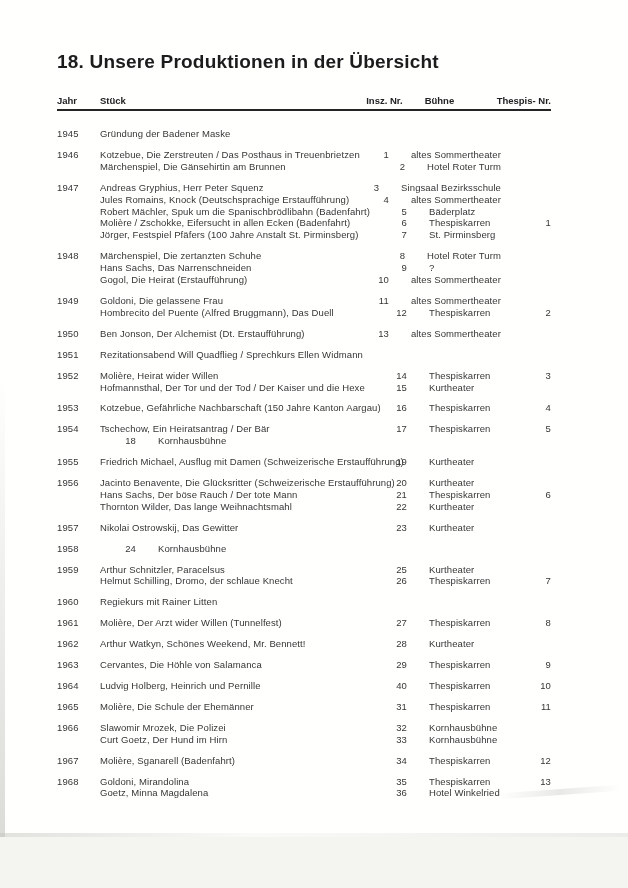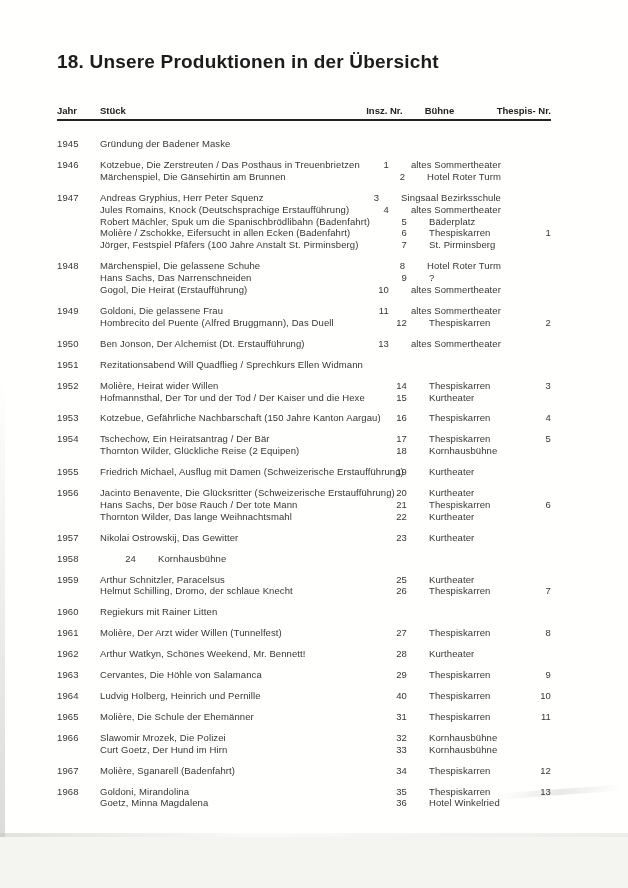--- a/index.html
+++ b/index.html
@@ -36,21 +36,21 @@
   }
   h1.title {
     margin:51px 0 0 0;
     font-size:19px; line-height:22px;
     font-weight:700; color:#1c1c1c;
     letter-spacing:.2px;
     white-space:nowrap;
   }
   .thead {
     display:flex; align-items:baseline;
-    margin-top:32px;
+    margin-top:22px;
     font-size:9.5px; font-weight:700; color:#222;
     line-height:12px;
   }
   .rule {
     margin-top:2px;
     border-bottom:2px solid #242424;
   }
   .tbody { margin-top:17px; }
   .group { margin-bottom:9px; }
   .row {
@@ -150,21 +150,21 @@
     <span class="c-year"></span>
     <span class="c-piece">Jörger, Festspiel Pfäfers (100 Jahre Anstalt St. Pirminsberg)</span>
     <span class="c-insz">7</span>
     <span class="c-stage">St. Pirminsberg</span>
     <span class="c-thespis"></span>
   </div>
         </div>
         <div class="group">
           <div class="row">
     <span class="c-year">1948</span>
-    <span class="c-piece">Märchenspiel, Die gelassene Schuhe</span>
+    <span class="c-piece">Märchenspiel, Die zertanzten Schuhe</span>
     <span class="c-insz">8</span>
     <span class="c-stage">Hotel Roter Turm</span>
     <span class="c-thespis"></span>
   </div>
           <div class="row">
     <span class="c-year"></span>
     <span class="c-piece">Hans Sachs, Das Narrenschneiden</span>
     <span class="c-insz">9</span>
     <span class="c-stage">?</span>
     <span class="c-thespis"></span>
@@ -239,21 +239,20 @@
         <div class="group">
           <div class="row">
     <span class="c-year">1954</span>
     <span class="c-piece">Tschechow, Ein Heiratsantrag / Der Bär</span>
     <span class="c-insz">17</span>
     <span class="c-stage">Thespiskarren</span>
     <span class="c-thespis">5</span>
   </div>
           <div class="row">
     <span class="c-year"></span>
-    <span class="c-piece">Thornton Wilder, Glückliche Reise (2 Equipen)</span>
     <span class="c-insz">18</span>
     <span class="c-stage">Kornhausbühne</span>
     <span class="c-thespis"></span>
   </div>
         </div>
         <div class="group">
           <div class="row">
     <span class="c-year">1955</span>
     <span class="c-piece">Friedrich Michael, Ausflug mit Damen (Schweizerische Erstaufführung)</span>
     <span class="c-insz">19</span>

